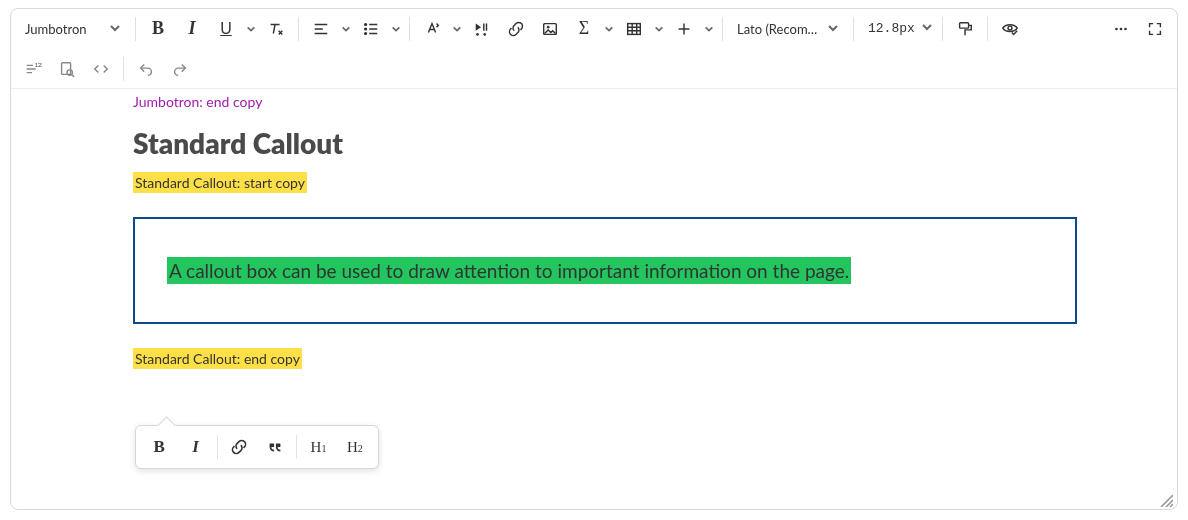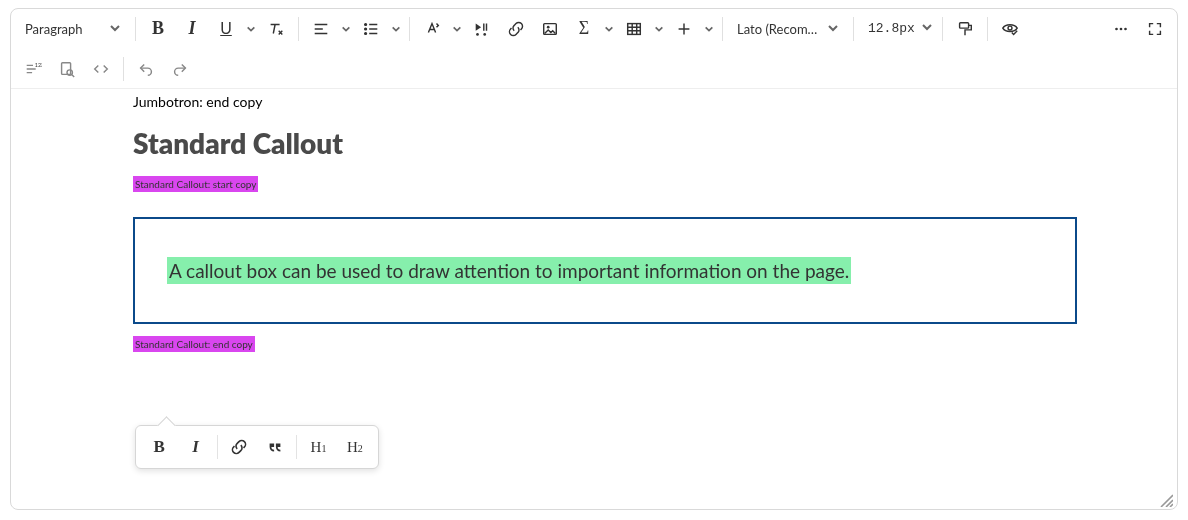--- a/index.html
+++ b/index.html
@@ -66,54 +66,54 @@
     position:absolute;
     left:0; right:0; top:84px; bottom:0;
     padding:0 0 0 0;
     overflow:hidden;
   }
   .content-inner {
     padding:0 0 0 0;
   }
   .line-muted {
     font-size:14px;
-    color:#000000;
+    color:#a21caf;
     margin:0 0 16px 0;
     padding-left:122px;
   }
   .heading {
     font-size:28px;
     font-weight:800;
     color:#4a4a4a;
     margin:16px 0 12px 0;
     padding-left:122px;
   }
   .tag-line {
     padding-left:122px;
     margin:0 0 26px 0;
   }
-  .tag-line.after { margin:8px 0 10px 0; }
+  .tag-line.after { margin:24px 0 10px 0; }
   .hl {
-    background:#d946ef;
-    font-size:10px;
+    background:#fde047;
+    font-size:14px;
     color:#333;
     padding:2px 2px;
     display:inline;
   }
   .callout-box {
     margin-left:122px;
     width:944px;
     border:2px solid #0b4a8a;
     padding:40px 32px;
   }
   .callout-text {
     font-size:19px;
     color:#333;
   }
-  .callout-text .hl { background:#86efac; font-size:19px; }
+  .callout-text .hl { background:#22c55e; font-size:19px; }
 
   
   .float-toolbar {
     position:absolute;
     left:124px; top:416px;
     width:244px; height:44px;
     background:#fff;
     border:1px solid #d6d6d6;
     border-radius:6px;
     box-shadow:0 2px 6px rgba(0,0,0,0.12);
@@ -163,21 +163,21 @@
   .glyph-U { font-family:Arial, sans-serif; text-decoration:underline; font-weight:400; font-size:16px; }
   .glyph-Sigma { font-family:"Times New Roman", serif; font-size:18px; }
 </style>
 </head>
 <body>
 
 <div class="editor-frame">
 
   <div class="toolbar row1">
     <div class="tb-select sel-paragraph">
-      <span>Paragraph</span>
+      <span>Jumbotron</span>
       <span class="chev"><svg viewBox="0 0 12 12">
             <polyline points="2,4 6,8 10,4"></polyline>
           </svg></span>
     </div>
     <div class="tb-sep"></div>
 
     <div class="tb-btn">
         <span class="glyph-B">B</span>
       </div>
     <div class="tb-btn">

